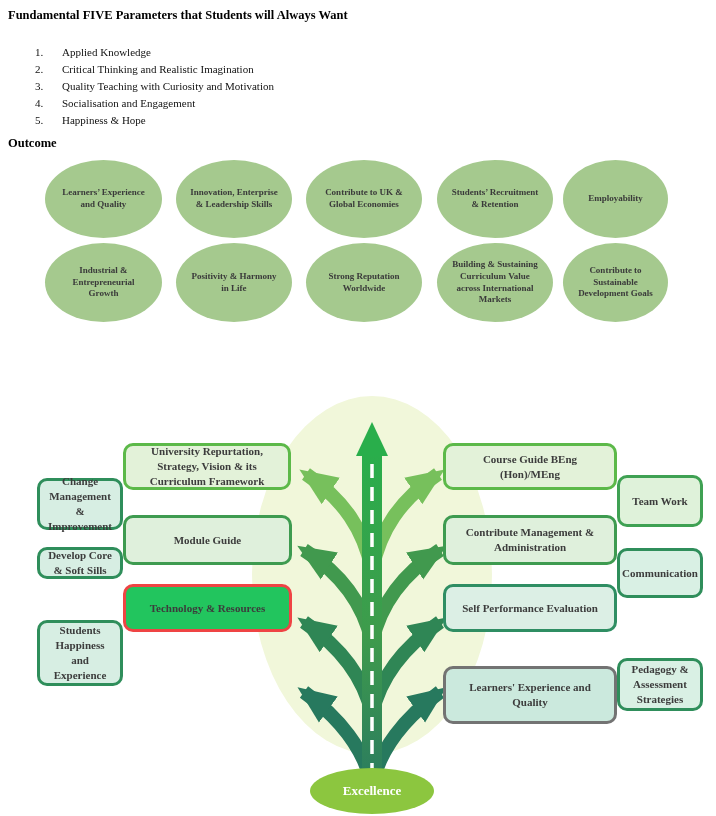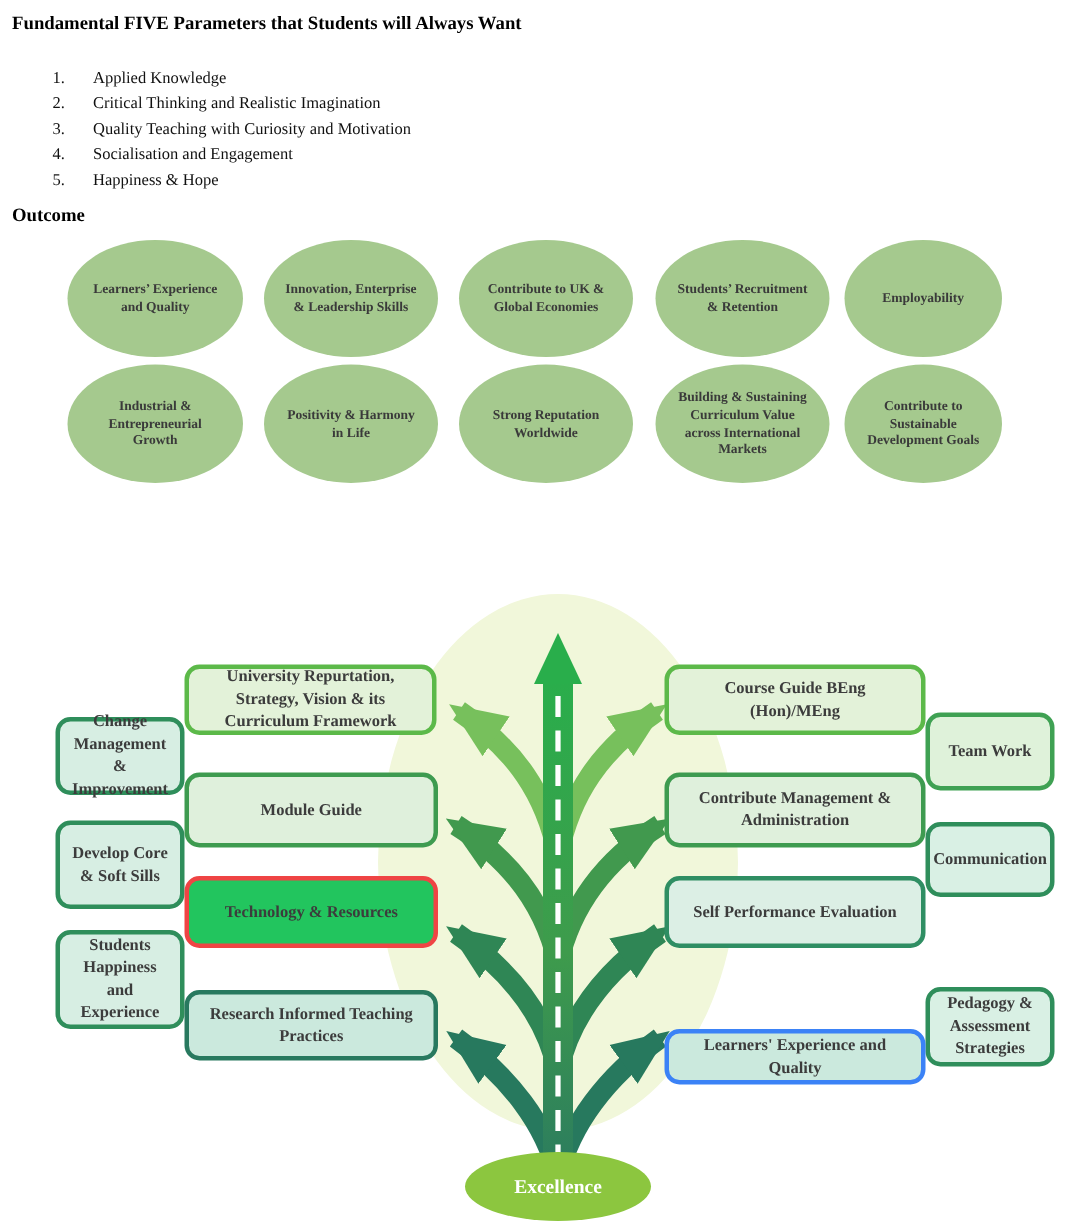--- a/index.html
+++ b/index.html
@@ -41,24 +41,24 @@
   .inner{z-index:3;} .outer{z-index:2;}
 
   .b-li1{left:123px;top:443px;width:168px;height:47px;background:#E3F2D9;border:3px solid #5CB949;}
   .b-li2{left:123px;top:515px;width:169px;height:50px;background:#DFF0DC;border:3px solid #3E9B50;}
   .b-li3{left:123px;top:584px;width:169px;height:48px;background:#22c55e;border:3px solid #ef4444;}
   .b-li4{left:123px;top:660px;width:169px;height:47px;background:#CBE9DD;border:3px solid #28795F;}
 
   .b-ri1{left:443px;top:443px;width:174px;height:47px;background:#E3F2D9;border:3px solid #5CB949;}
   .b-ri2{left:443px;top:515px;width:174px;height:50px;background:#DFF0DC;border:3px solid #3E9B50;}
   .b-ri3{left:443px;top:584px;width:174px;height:48px;background:#DCEFE5;border:3px solid #2F8E63;}
-  .b-ri4{left:443px;top:686px;width:174px;height:37px;background:#CBE9DD;border:3px solid #3b82f6;}
+  .b-ri4{left:443px;top:666px;width:174px;height:58px;background:#CBE9DD;border:3px solid #737373;}
 
   .b-lo1{left:37px;top:478px;width:86px;height:52px;background:#D7EEE3;border:3px solid #2F8E5B;}
-  .b-lo2{left:37px;top:547px;width:86px;height:59px;background:#D7EEE3;border:3px solid #2F8E5B;}
+  .b-lo2{left:37px;top:547px;width:86px;height:32px;background:#D7EEE3;border:3px solid #2F8E5B;}
   .b-lo3{left:37px;top:620px;width:86px;height:66px;background:#D7EEE3;border:3px solid #2F8E5B;}
 
   .b-ro1{left:617px;top:475px;width:86px;height:52px;background:#DFF2DA;border:3px solid #3FA153;}
   .b-ro2{left:617px;top:548px;width:86px;height:50px;background:#D9F0E4;border:3px solid #2F8E5B;}
   .b-ro3{left:617px;top:618px;width:86px;height:53px;background:#D9F0E4;border:3px solid #2F8E5B;margin-top:40px;}
 
   .excellence{position:absolute;left:310px;top:768px;width:124px;height:46px;border-radius:50%;
         background:#8CC63F;display:flex;align-items:center;justify-content:center;
         color:#fff;font-size:13px;font-weight:bold;z-index:3;}
 </style>
@@ -143,21 +143,20 @@
     <path d="M132,366 C140,332 164,300 200,274" stroke="#27795E" stroke-width="14" fill="none" marker-end="url(#m4)"></path>
 
     <rect x="122" y="30" width="20" height="340" fill="url(#tg)"></rect>
     <polygon points="116,38 132,4 148,38" fill="#29AE4B"></polygon>
     <line x1="132" y1="46" x2="132" y2="364" stroke="#FFFFFF" stroke-width="3.5" stroke-dasharray="14 9"></line>
   </svg>
 
   <div class="tbox inner b-li1">University Repurtation, Strategy, Vision &amp; its Curriculum Framework</div>
   <div class="tbox inner b-li2">Module Guide</div>
   <div class="tbox inner b-li3">Technology &amp; Resources</div>
-  <div class="tbox inner b-li4">Research Informed Teaching Practices</div>
 
   <div class="tbox inner b-ri1">Course Guide BEng (Hon)/MEng</div>
   <div class="tbox inner b-ri2">Contribute Management &amp; Administration</div>
   <div class="tbox inner b-ri3">Self Performance Evaluation</div>
   <div class="tbox inner b-ri4">Learners' Experience and Quality</div>
 
   <div class="tbox outer b-lo1">Change Management &amp; Improvement</div>
   <div class="tbox outer b-lo2">Develop Core &amp; Soft Sills</div>
   <div class="tbox outer b-lo3">Students Happiness and Experience</div>
 

